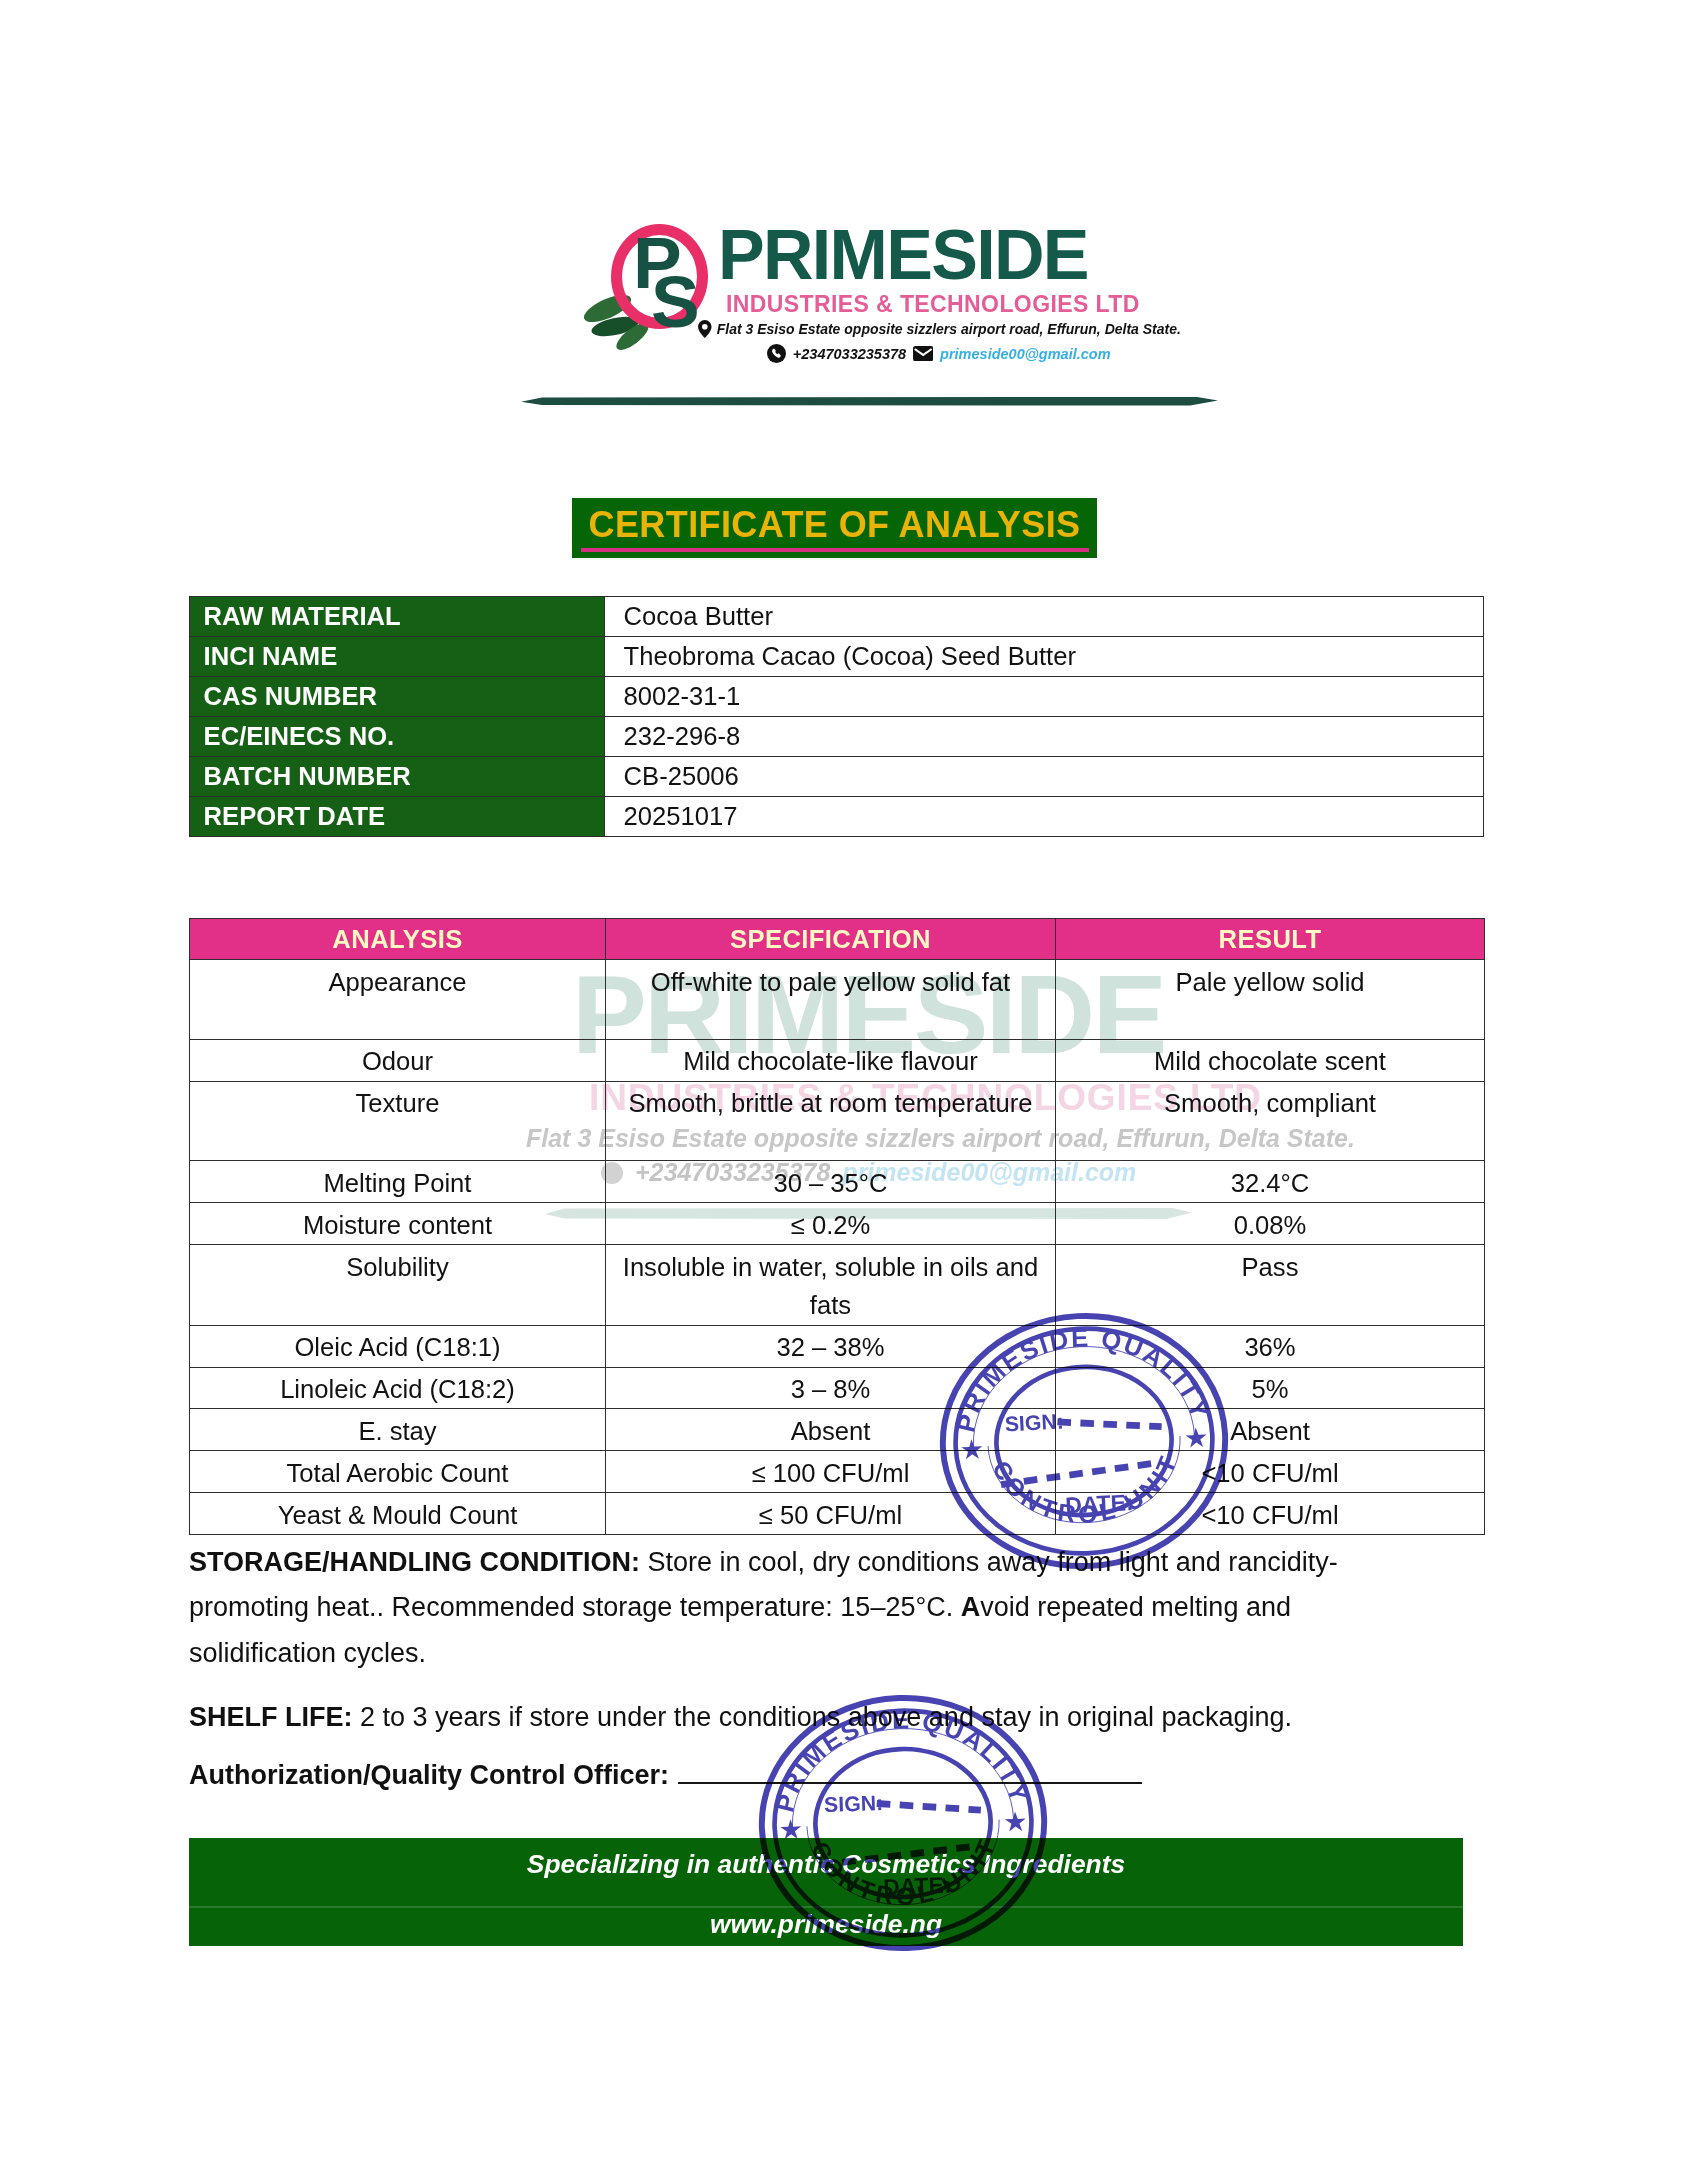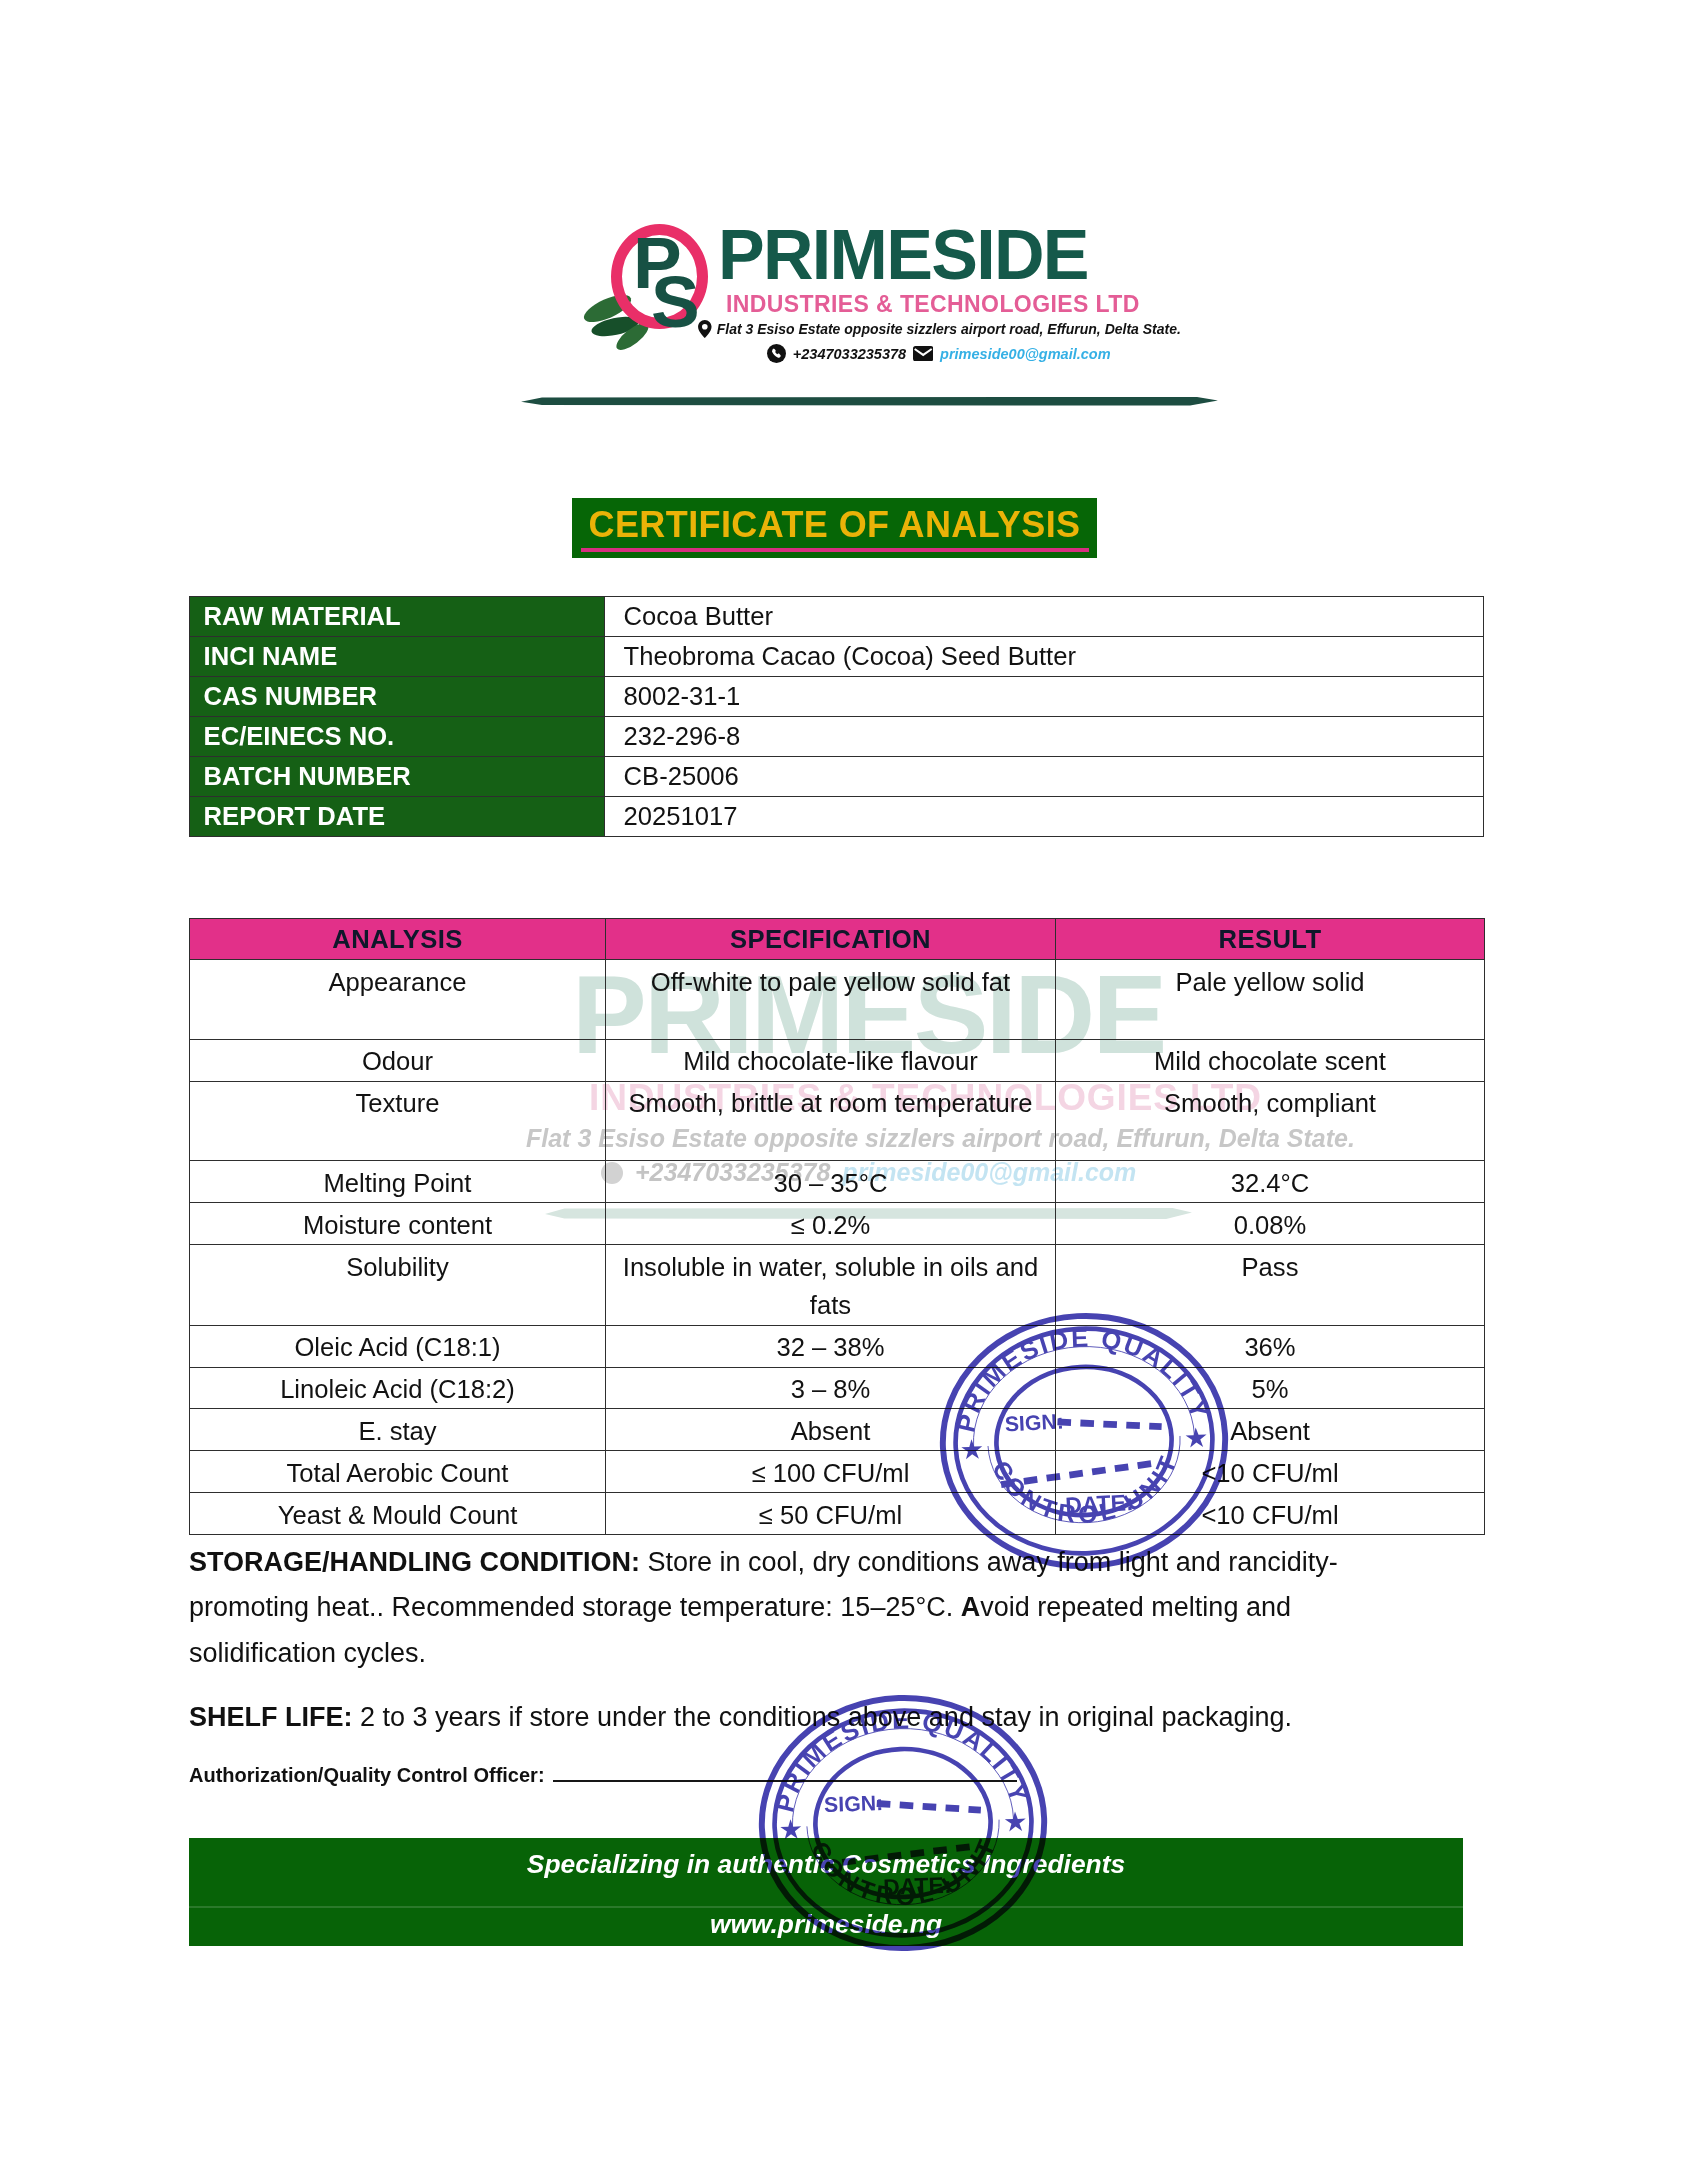--- a/index.html
+++ b/index.html
@@ -42,31 +42,31 @@
 
   
   table{border-collapse:collapse;table-layout:fixed;}
   .info-table{position:absolute;left:189px;top:596px;width:1295px;z-index:2;}
   .info-table td{border:1.7px solid #2e2e2e;height:37px;font-size:25.6px;vertical-align:middle;}
   .info-table td.lbl{width:399px;background:#156015;color:#fff;font-weight:700;padding-left:13.6px;}
   .info-table td.val{color:#121212;padding-left:19px;background:transparent;}
 
   
   .analysis-table{position:absolute;left:189px;top:918px;width:1295px;z-index:2;background:transparent;}
-  .analysis-table th{background:#e23089;color:#0f172a;font-weight:700;font-size:25.6px;height:38px;border:1.7px solid #2e2e2e;letter-spacing:0.4px;}
+  .analysis-table th{background:#e23089;color:#fef9c3;font-weight:700;font-size:25.6px;height:38px;border:1.7px solid #2e2e2e;letter-spacing:0.4px;}
   .analysis-table td{border:1.7px solid #2e2e2e;font-size:25.6px;color:#121212;text-align:center;vertical-align:top;
                      padding:2.6px 12px 0 12px;line-height:1.5;background:transparent;}
   .analysis-table col.c1{width:416px;} .analysis-table col.c2{width:450px;} .analysis-table col.c3{width:429px;}
   .analysis-table tr.single td{height:36px;}
   .analysis-table tr.double td{height:76px;}
 
   
   .storage{position:absolute;left:189px;top:1540px;width:1210px;font-size:27px;line-height:1.68;color:#111;z-index:2;}
   .shelf{position:absolute;left:189px;top:1702px;width:1252px;font-size:27px;color:#111;z-index:2;}
-  .auth{position:absolute;left:189px;top:1760px;font-size:20px;font-weight:700;color:#111;z-index:2;}
+  .auth{position:absolute;left:189px;top:1760px;font-size:27px;font-weight:700;color:#111;z-index:2;}
   .auth-line{display:inline-block;width:464px;height:20.4px;border-bottom:2.6px solid #161616;margin-left:8.5px;}
 
   
   .footer{position:absolute;left:189px;top:1838px;width:1274px;height:108px;background:#076307;z-index:2;}
   .footer-line1{padding-top:11px;text-align:center;font-style:italic;font-weight:600;font-size:26.4px;color:#fff;}
   .footer-divider{position:absolute;left:0;right:0;top:68px;height:1.7px;background:rgba(255,255,255,.14);}
   .footer-line2{position:absolute;bottom:6px;width:100%;text-align:center;font-style:italic;font-weight:600;font-size:26.4px;color:#fff;}
 
   
   .stamp{position:absolute;width:300px;height:262px;z-index:6;opacity:.92;mix-blend-mode:multiply;}

